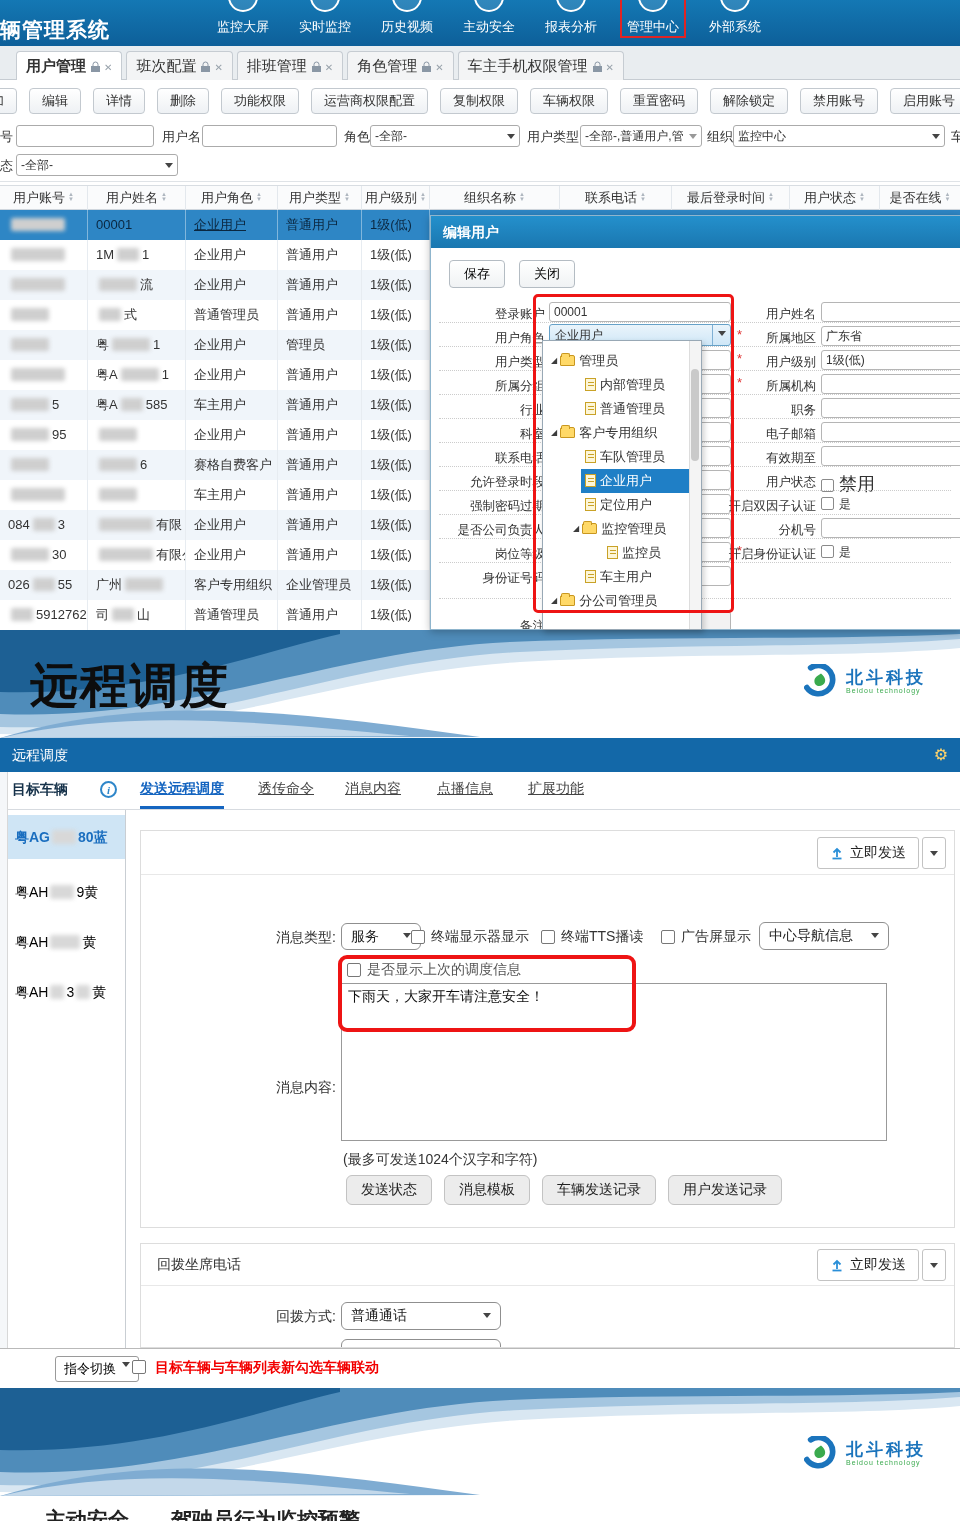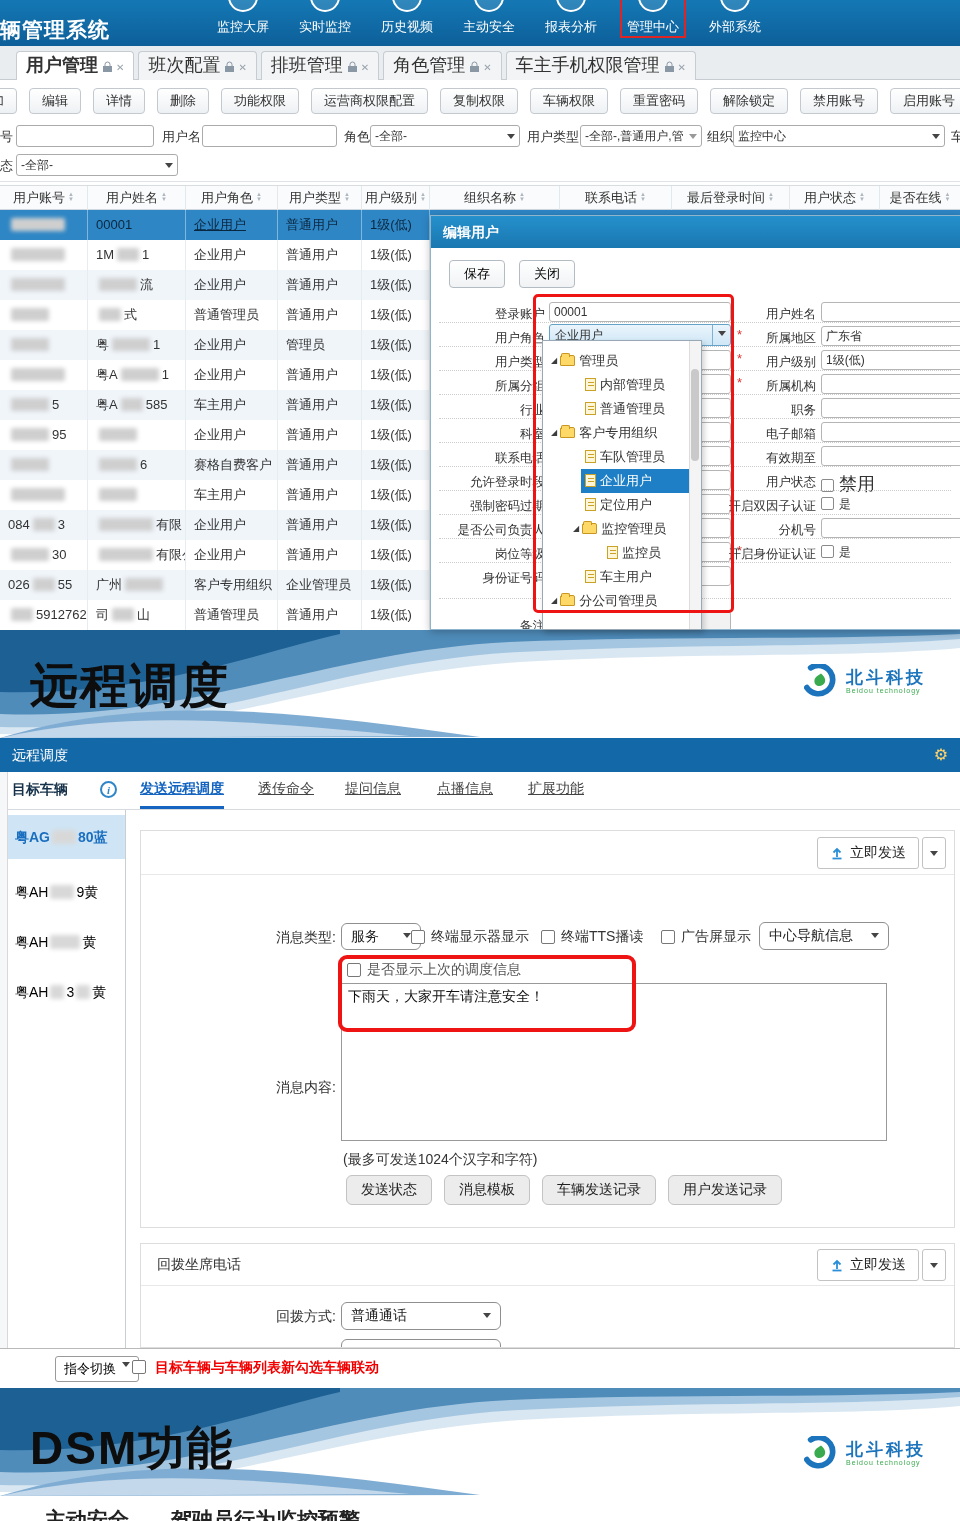--- a/index.html
+++ b/index.html
@@ -13,21 +13,21 @@
     background:linear-gradient(#1478b4,#0d5f99); }
   .app-title { position:absolute; left:0px; top:16px; color:#fff; font-size:21px; font-weight:bold; letter-spacing:1px; }
   .nav-it { position:absolute; top:0; width:82px; height:46px; text-align:center; cursor:pointer; }
   .nav-circle { position:absolute; left:26px; top:-18px; width:30px; height:30px; border:2px solid #fff; border-radius:50%; background:rgba(255,255,255,.12); }
   .nav-lb { position:absolute; left:0; top:18px; width:82px; color:#fff; font-size:13px; }
   .nav-frame { position:absolute; top:-12px; height:50px; border:2px solid #e02424; z-index:6; }
 
   
   .tab-bar { position:absolute; left:0; top:46px; width:960px; height:34px; background:#e9edf0; border-bottom:1px solid #c6ccd2; }
   .ttab { position:relative; float:left; height:29px; margin:5px 2px 0 2px; padding:0 9px; line-height:27px;
-    background:#f3f4f5; border:1px solid #c6ccd2; border-bottom:none; border-radius:4px 4px 0 0; font-size:18px; color:#333; cursor:pointer; }
+    background:#f3f4f5; border:1px solid #c6ccd2; border-bottom:none; border-radius:4px 4px 0 0; font-size:15px; color:#333; cursor:pointer; }
   .ttab.act { background:#fff; font-weight:bold; }
   .tx { margin-left:4px; color:#98a2ab; font-size:10px; }
   .tx::before { content:"✕"; }
   .lock { margin-left:5px; vertical-align:-1px; }
 
   
   .toolbar { position:absolute; left:-22px; top:88px; width:1030px; display:flex; gap:12px; }
   .tbtn { height:26px; padding:0 12px; line-height:24px; font-size:13px; color:#333; white-space:nowrap;
     background:linear-gradient(#ffffff,#eef1f4); border:1px solid #c3c9cf; border-radius:4px; cursor:pointer; }
 
@@ -493,21 +493,21 @@
 
 <div id="dispatch">
   <div class="win-title">远程调度</div>
   <span class="gear"></span>
 
   <div class="dtab-row">
     <span class="target-lb">目标车辆</span>
     <span class="info-ic">i</span>
     <span class="dtab on" style="left:140px">发送远程调度</span>
     <span class="dtab" style="left:258px">透传命令</span>
-    <span class="dtab" style="left:345px">提问信息</span>
+    <span class="dtab" style="left:345px">消息内容</span>
     <span class="dtab" style="left:437px">点播信息</span>
     <span class="dtab" style="left:528px">扩展功能</span>
   </div>
 
   <div class="lsliver"></div>
 
   <div id="veh-list">
     <div class="veh on" style="top:5px"><span>粤AG</span><span class="vbl" style="width:24px"></span><span>80蓝</span><span></span></div>
     <div class="veh" style="top:60px"><span>粤AH</span><span class="vbl" style="width:24px"></span><span>9黄</span><span></span></div>
     <div class="veh" style="top:110px"><span>粤AH</span><span class="vbl" style="width:30px"></span><span>黄</span><span></span></div>
@@ -608,21 +608,20 @@
 <div class="banner" style="top:1388px;height:109px">
   <svg class="wave" viewBox="0 0 960 108" preserveAspectRatio="none">
     <rect width="960" height="108" fill="#ffffff"></rect>
     <path d="M0,104 C200,110 330,44 520,32 C700,22 850,28 960,18 L960,0 L0,0 Z" fill="#d9e7f2"></path>
     <path d="M0,97 C210,102 330,32 520,22 C700,13 850,18 960,9 L960,0 L0,0 Z" fill="#a5c6e0"></path>
     <path d="M0,84 C190,92 330,20 510,12 C660,6 830,10 960,4 L960,0 L0,0 Z" fill="#4f8cba"></path>
     <path d="M0,62 C150,66 260,22 340,4 L340,0 L0,0 Z" fill="#1d6094"></path>
     <path d="M0,108 C150,62 300,82 480,107 L0,108 Z" fill="#7facd2"></path>
     <path d="M0,108 C130,78 260,92 410,106 L0,108 Z" fill="#c3d8ea"></path>
   </svg>
-  <div class="banner-title" style="top:30px;font-size:46px">DSM功能</div>
   <div class="brand" style="top:48px">
     <svg width="34" height="34" viewBox="0 0 36 36">
       <path d="M7 4 a15 15 0 1 1 -4 21" fill="none" stroke="#1b74bc" stroke-width="6" stroke-linecap="round"></path>
       <path d="M18 10 c5 4 6 9 2 12 c-4 3 -9 1 -9 -4 c0 -4 4 -6 7 -8 z" fill="#3aaa4e"></path>
     </svg>
     <div>
       <div class="cn">北斗科技</div>
       <div class="en">Beidou technology</div>
     </div>
   </div>

